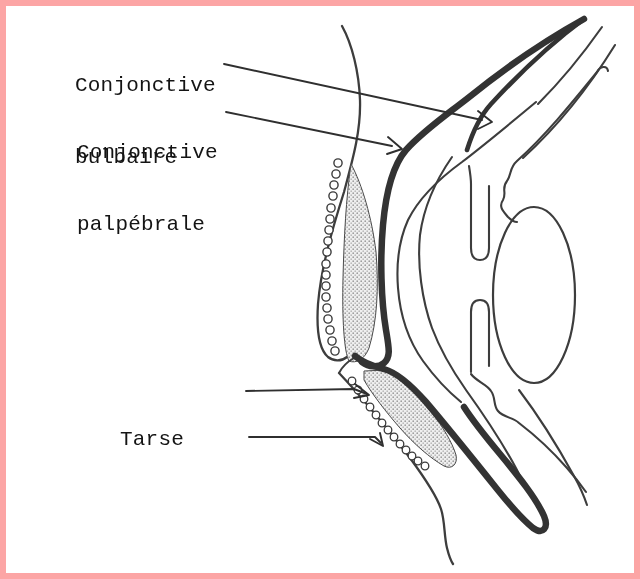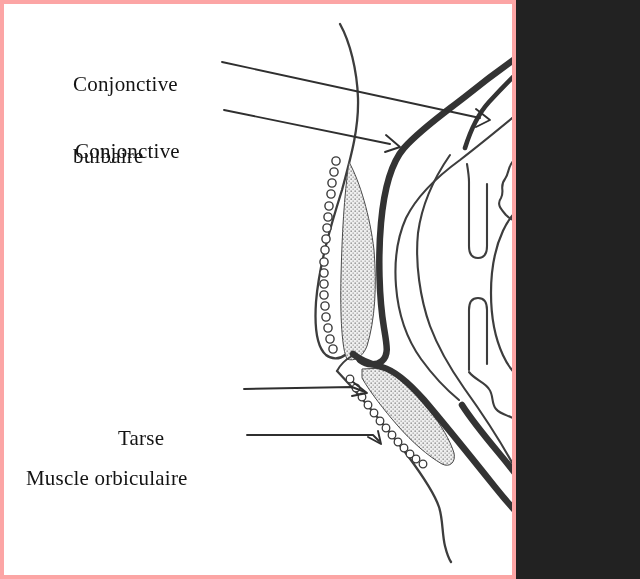--- a/index.html
+++ b/index.html
@@ -1,23 +1,23 @@
 <!DOCTYPE html>
 <html><head>
 <meta charset="utf-8">
 <style>
   html,body{margin:0;padding:0;background:#222;}
   #stage{
     position:relative;
-    width:516px;height:579px;
+    width:640px;height:579px;
     box-sizing:border-box;
     background:#ffffff;
-    border:4px solid #fca5a5;
+    border:6px solid #fca5a5;
     overflow:hidden;
-    font-family:Liberation Serif, serif;
+    font-family:Liberation Mono, monospace;
   }
   #drawing{position:absolute;left:-6px;top:-6px;width:640px;height:579px;}
   .lbl{
     position:absolute;
     color:#141414;
     font-size:21px;
     line-height:24px;
     letter-spacing:0.2px;
     white-space:pre;
     user-select:none;
@@ -137,23 +137,21 @@
     </g>
   </svg>
 
   <div class="lbl" style="left:69px; top:20px;">
     <div>Conjonctive</div>
     <div>bulbaire</div>
   </div>
 
   <div class="lbl" style="left:71px; top:87px;">
     <div>Conjonctive</div>
+    <div>palpébrale</div>
   </div>
 
   <div class="lbl right" style="left:114px; top:374px; width:108px;">
     <div>Tarse</div>
   </div>
 
-  <div class="lbl right" style="left:22px; top:414px; width:200px;">
-    <div>Muscle orbiculaire</div>
-  </div>
 
 </div>
 
 </body></html>

